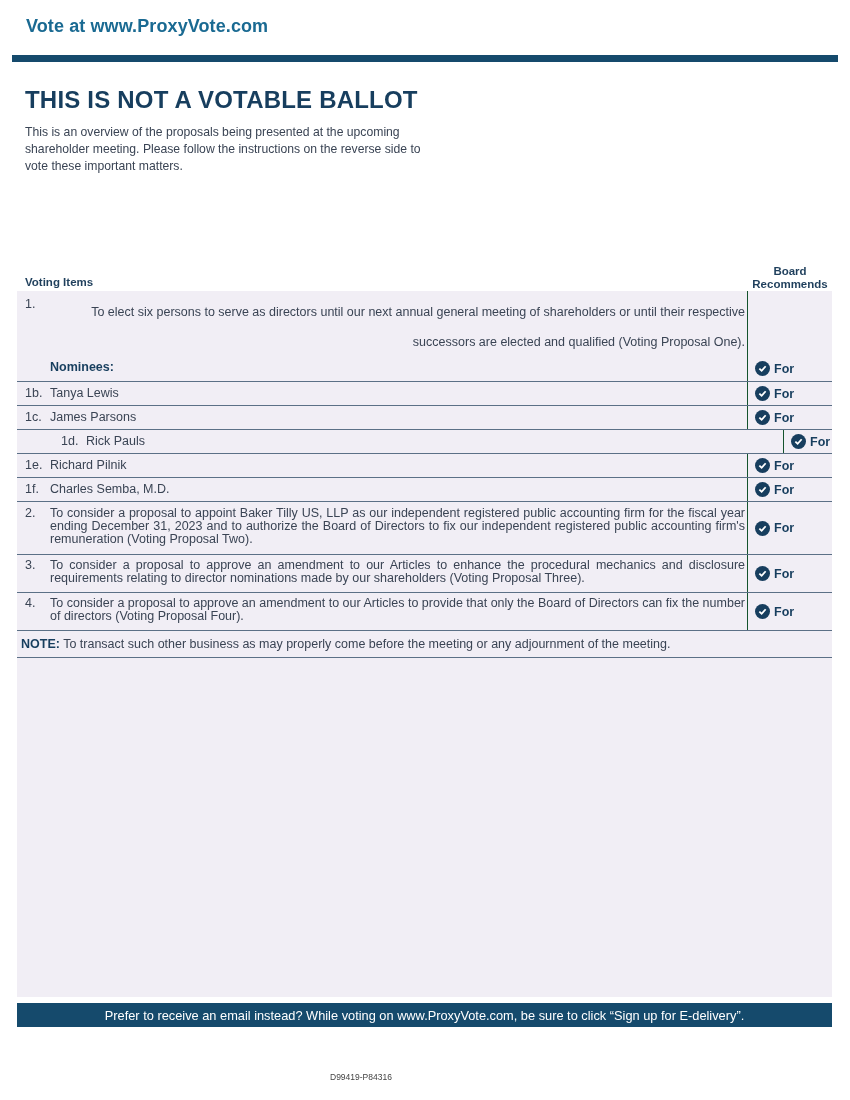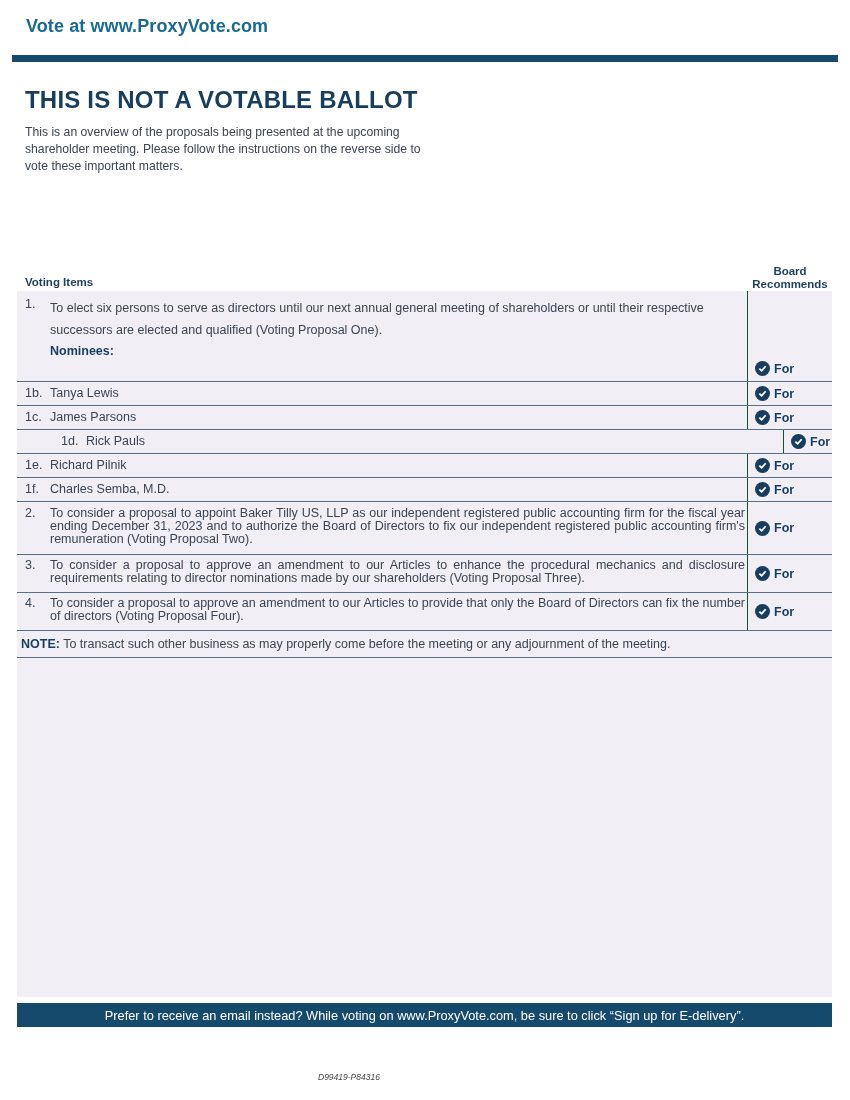--- a/index.html
+++ b/index.html
@@ -46,23 +46,22 @@
   }
   .rec .for { font-size: 12.5px; font-weight: bold; color: #173e5e; }
   .justify { text-align: justify; text-align-last: left; line-height: 13px; }
   .note-row { border-bottom: 1px solid #5b7086; font-size: 12.5px; color: #3a4454; padding: 6px 0 6px 4px; }
   .note-row b { color: #173e5e; }
   .footer-bar {
     position: absolute; left: 17px; top: 1003px; width: 815px; height: 24px; background: #154a6c;
     color: #ffffff; font-size: 12.8px; text-align: center; line-height: 25px;
   }
   .doc-code {
-    position: absolute; left: 318px; top: 1072px; font-size: 8.5px; color: #444;
+    position: absolute; left: 330px; top: 1072px; font-size: 8.5px; color: #444;
     font-family: "Liberation Sans Narrow", "Liberation Sans", sans-serif;
-    font-style: italic;
   }
 </style>
 </head>
 <body>
 
 <div class="top-title">Vote at www.ProxyVote.com</div>
 <div class="top-bar"></div>
 
 <div class="main-heading">THIS IS NOT A VOTABLE BALLOT</div>
 <div class="intro">This is an overview of the proposals being presented at the upcoming shareholder meeting. Please follow the instructions on the reverse side to vote these important matters.</div>
@@ -74,21 +73,21 @@
 </div>
 
 <div class="panel"></div>
 
 <div class="table">
 
   <div class="row" style="height:90px;">
     <div style="width:730px;flex:none;">
       <div style="display:flex;padding-top:6px;">
         <div class="num">1.</div>
-        <div class="text" style="line-height:22px;">To elect six persons to serve as directors until our next annual general meeting of shareholders or until their respective successors are elected and qualified (Voting Proposal One).</div>
+        <div class="text" style="line-height:30px;text-align:right;">To elect six persons to serve as directors until our next annual general meeting of shareholders or until their respective successors are elected and qualified (Voting Proposal One).</div>
       </div>
       <div style="display:flex;margin-top:0px;">
         <div class="num"></div>
         <div class="text" style="font-weight:bold;color:#173e5e;line-height:20px;">Nominees:</div>
       </div>
     </div>
     <div class="rec" style="align-items:flex-end;padding-bottom:5px;">
       <span class="check">
           <svg width="9" height="9" viewBox="0 0 10 10">
             <path d="M1.5 5.2 L4 7.5 L8.5 2.5" stroke="#fff" stroke-width="2" fill="none"></path>

